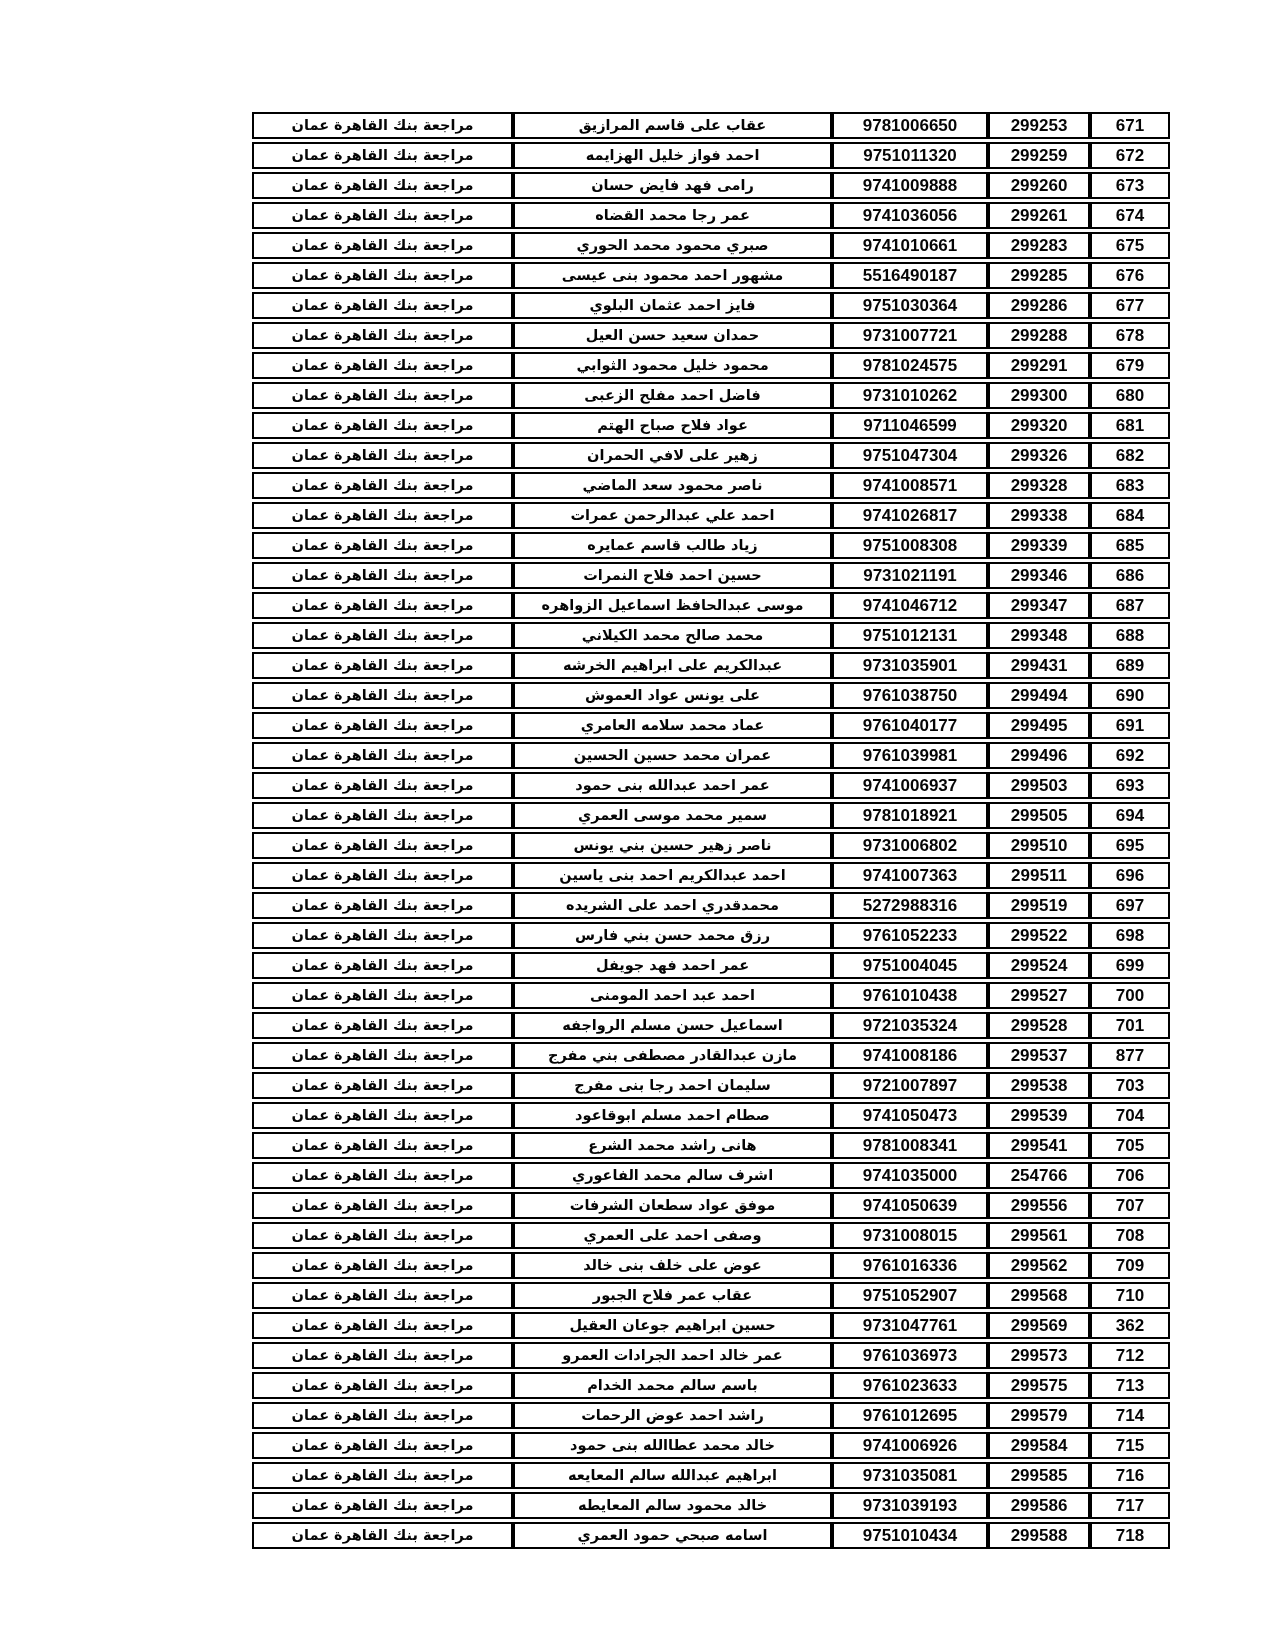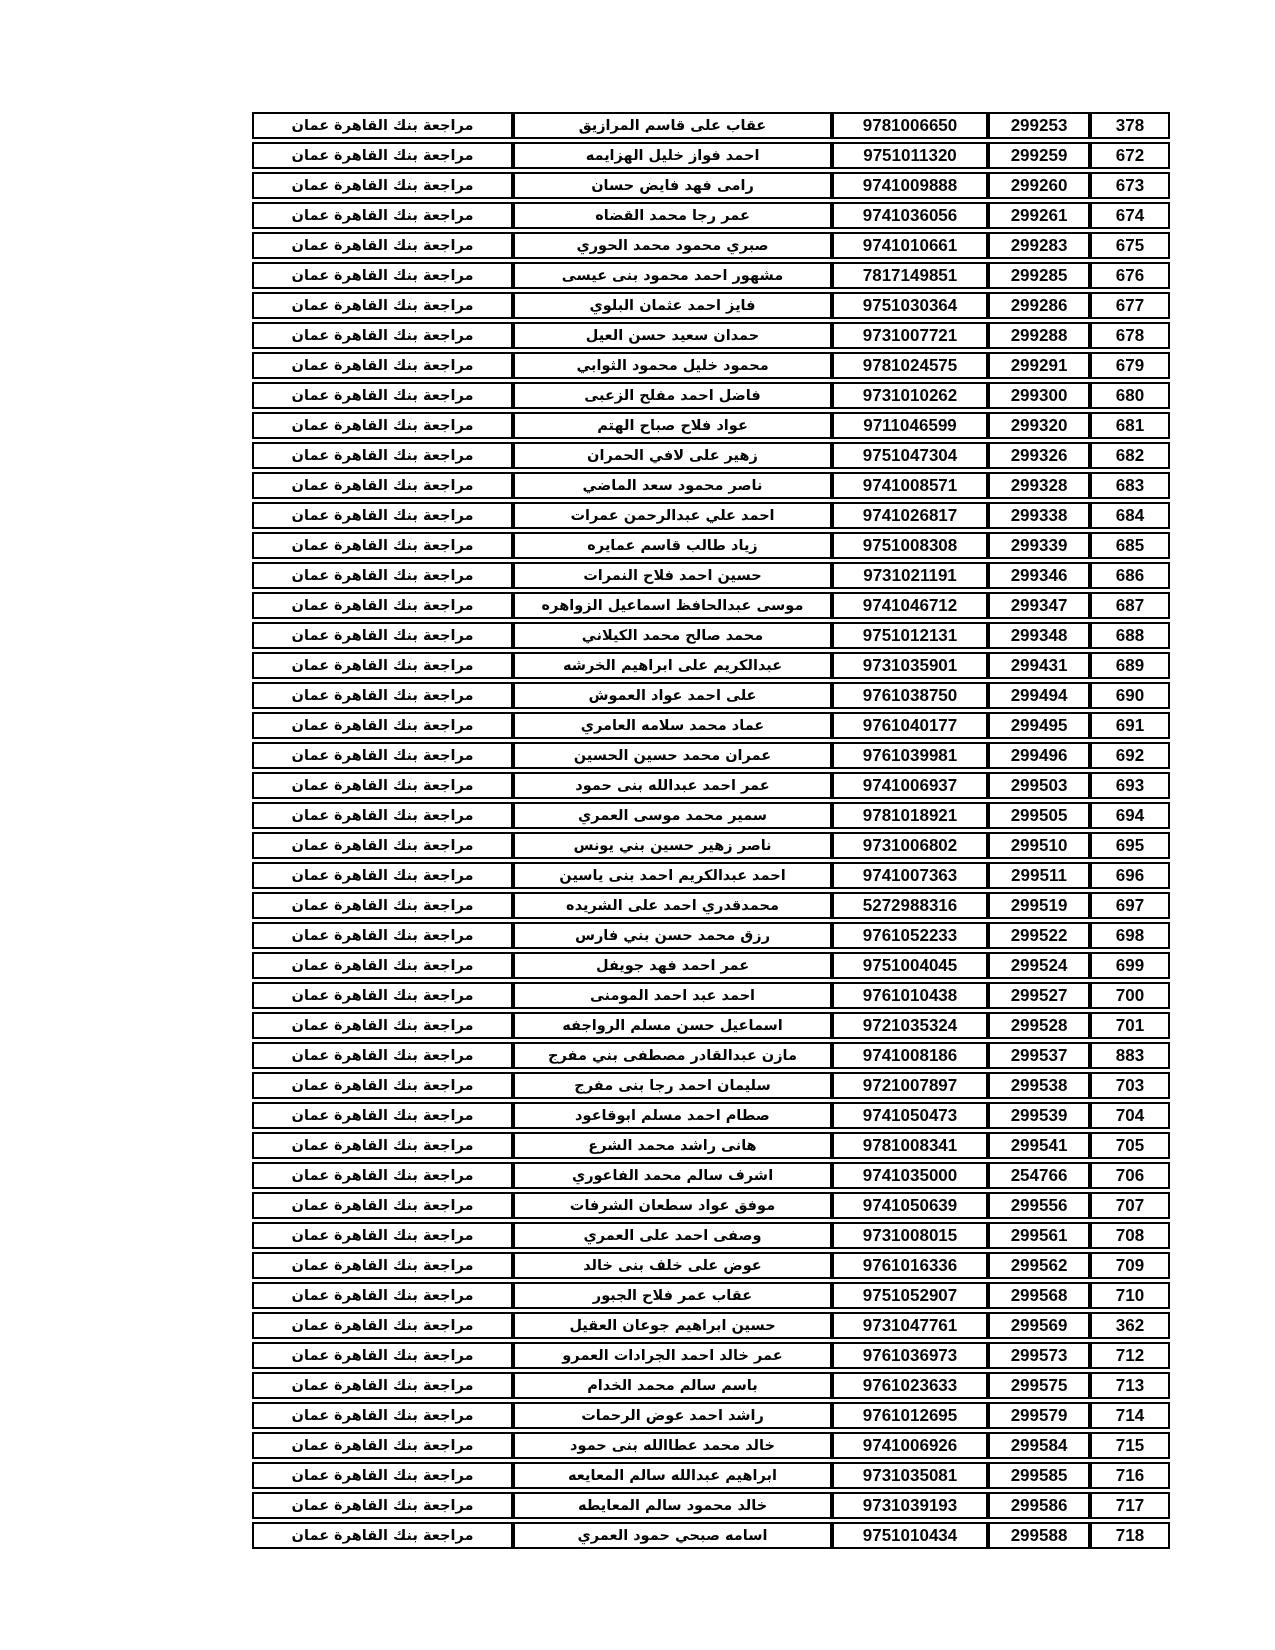--- a/index.html
+++ b/index.html
@@ -55,21 +55,21 @@
   <table class="records">
     <colgroup>
       <col style="width:80px">
       <col style="width:102px">
       <col style="width:156px">
       <col style="width:319px">
       <col style="width:261px">
     </colgroup>
     <tbody>
         <tr>
-          <td class="num">378</td>
+          <td class="num">671</td>
           <td class="num">299253</td>
           <td class="num">9781006650</td>
           <td class="arabic">عقاب على قاسم المرازيق</td>
           <td class="arabic">مراجعة بنك القاهرة عمان</td>
         </tr>
         <tr>
           <td class="num">672</td>
           <td class="num">299259</td>
           <td class="num">9751011320</td>
           <td class="arabic">احمد فواز خليل الهزايمه</td>
@@ -92,21 +92,21 @@
         <tr>
           <td class="num">675</td>
           <td class="num">299283</td>
           <td class="num">9741010661</td>
           <td class="arabic">صبري محمود محمد الحوري</td>
           <td class="arabic">مراجعة بنك القاهرة عمان</td>
         </tr>
         <tr>
           <td class="num">676</td>
           <td class="num">299285</td>
-          <td class="num">7817149851</td>
+          <td class="num">5516490187</td>
           <td class="arabic">مشهور احمد محمود بنى عيسى</td>
           <td class="arabic">مراجعة بنك القاهرة عمان</td>
         </tr>
         <tr>
           <td class="num">677</td>
           <td class="num">299286</td>
           <td class="num">9751030364</td>
           <td class="arabic">فايز احمد عثمان البلوي</td>
           <td class="arabic">مراجعة بنك القاهرة عمان</td>
         </tr>
@@ -191,21 +191,21 @@
           <td class="num">689</td>
           <td class="num">299431</td>
           <td class="num">9731035901</td>
           <td class="arabic">عبدالكريم على ابراهيم الخرشه</td>
           <td class="arabic">مراجعة بنك القاهرة عمان</td>
         </tr>
         <tr>
           <td class="num">690</td>
           <td class="num">299494</td>
           <td class="num">9761038750</td>
-          <td class="arabic">على احمد عواد العموش</td>
+          <td class="arabic">على يونس عواد العموش</td>
           <td class="arabic">مراجعة بنك القاهرة عمان</td>
         </tr>
         <tr>
           <td class="num">691</td>
           <td class="num">299495</td>
           <td class="num">9761040177</td>
           <td class="arabic">عماد محمد سلامه العامري</td>
           <td class="arabic">مراجعة بنك القاهرة عمان</td>
         </tr>
         <tr>
@@ -272,21 +272,21 @@
           <td class="arabic">مراجعة بنك القاهرة عمان</td>
         </tr>
         <tr>
           <td class="num">701</td>
           <td class="num">299528</td>
           <td class="num">9721035324</td>
           <td class="arabic">اسماعيل حسن مسلم الرواجفه</td>
           <td class="arabic">مراجعة بنك القاهرة عمان</td>
         </tr>
         <tr>
-          <td class="num">883</td>
+          <td class="num">877</td>
           <td class="num">299537</td>
           <td class="num">9741008186</td>
           <td class="arabic">مازن عبدالقادر مصطفى بني مفرج</td>
           <td class="arabic">مراجعة بنك القاهرة عمان</td>
         </tr>
         <tr>
           <td class="num">703</td>
           <td class="num">299538</td>
           <td class="num">9721007897</td>
           <td class="arabic">سليمان احمد رجا بنى مفرج</td>

